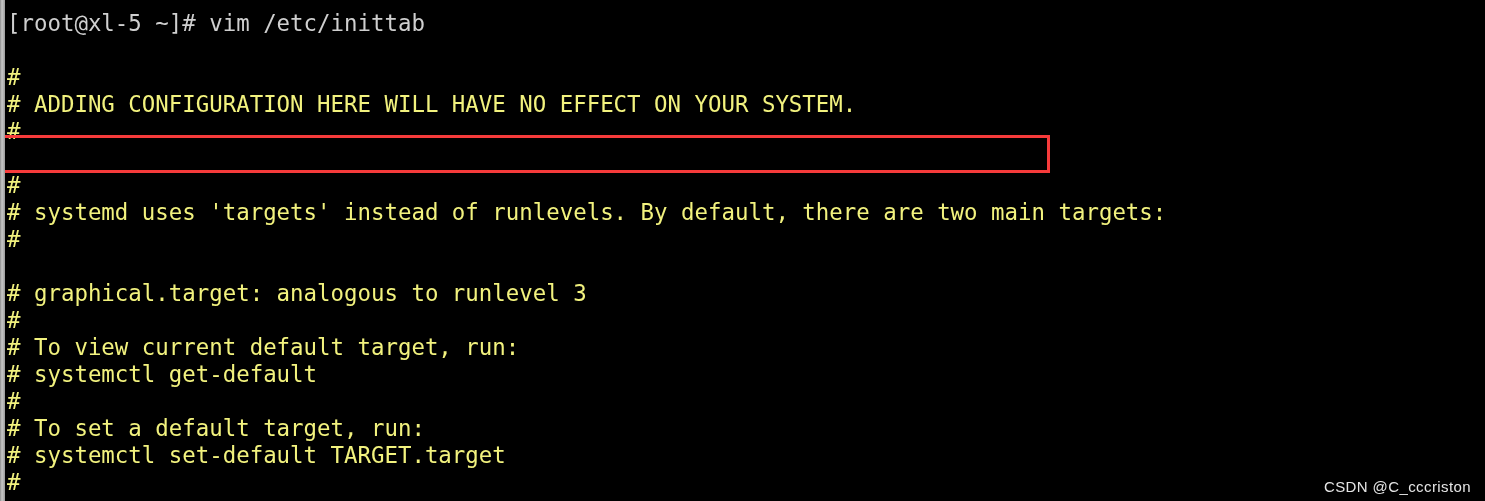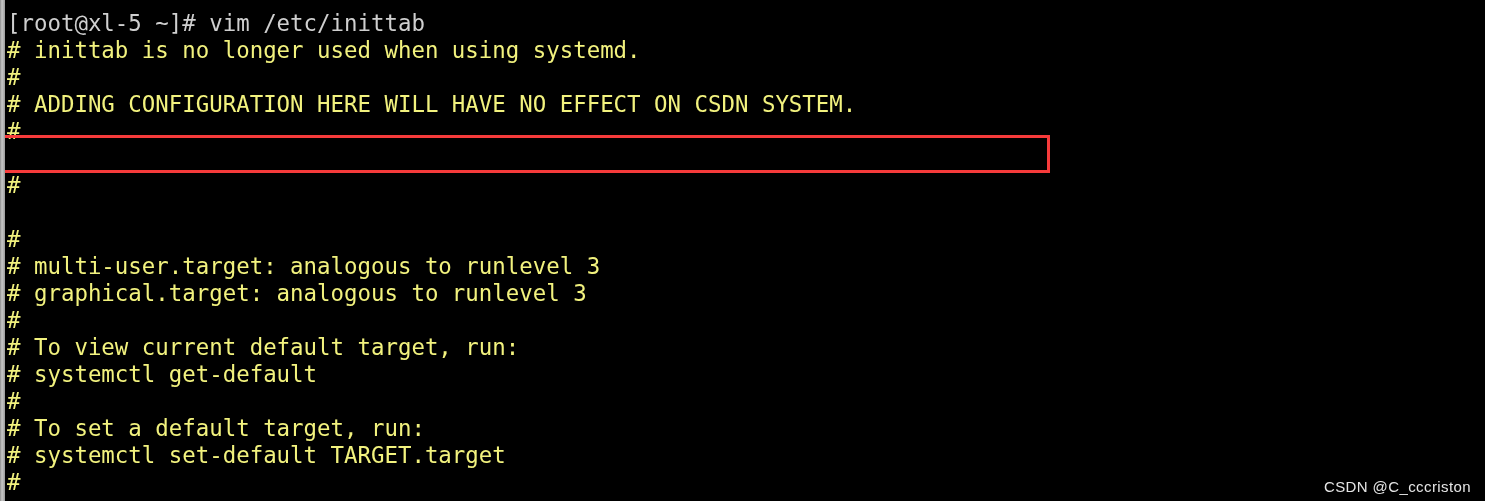--- a/index.html
+++ b/index.html
@@ -75,27 +75,26 @@
 </style>
 </head>
 <body>
 
 <div id="terminal">
 
   <div id="scrollbar-gutter"></div>
 
   <div id="lines">
     <div class="line prompt" style="top:2px">[root@xl-5 ~]# vim /etc/inittab</div>
-    <div class="line" style="top:29px"># inittab is no longer used when using systemd.</div>
     <div class="line" style="top:56px">#</div>
-    <div class="line" style="top:83px"># ADDING CONFIGURATION HERE WILL HAVE NO EFFECT ON CSDN SYSTEM.</div>
+    <div class="line" style="top:83px"># ADDING CONFIGURATION HERE WILL HAVE NO EFFECT ON YOUR SYSTEM.</div>
     <div class="line" style="top:110px">#</div>
     <div class="line" style="top:164px">#</div>
+    <div class="line" style="top:191px"># systemd uses 'targets' instead of runlevels. By default, there are two main targets:</div>
     <div class="line" style="top:218px">#</div>
-    <div class="line" style="top:245px"># multi-user.target: analogous to runlevel 3</div>
     <div class="line" style="top:272px"># graphical.target: analogous to runlevel 3</div>
     <div class="line" style="top:299px">#</div>
     <div class="line" style="top:326px"># To view current default target, run:</div>
     <div class="line" style="top:353px"># systemctl get-default</div>
     <div class="line" style="top:380px">#</div>
     <div class="line" style="top:407px"># To set a default target, run:</div>
     <div class="line" style="top:434px"># systemctl set-default TARGET.target</div>
     <div class="line" style="top:461px">#</div>
   </div>
 

